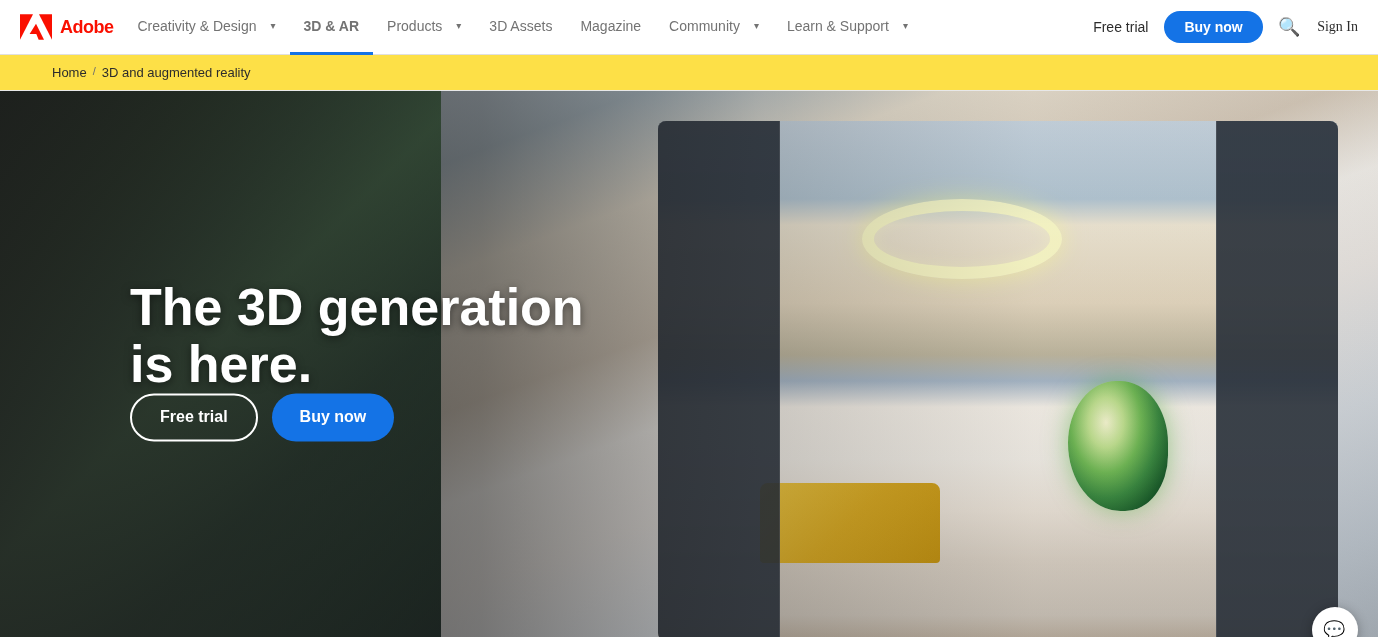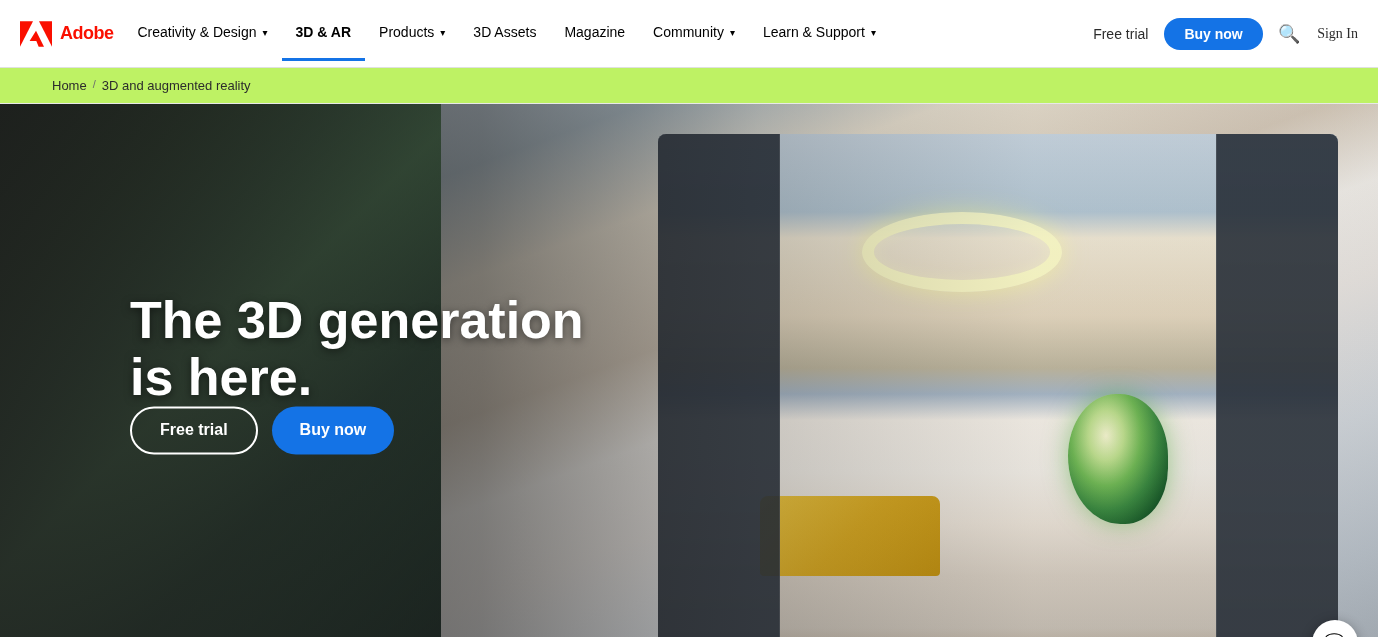--- a/index.html
+++ b/index.html
@@ -1,33 +1,33 @@
 <!DOCTYPE html>
 <html><head>
   <meta charset="utf-8">
   <style>
     * { margin: 0; padding: 0; box-sizing: border-box; }
     body { font-family: 'Adobe Clean', Arial, sans-serif; width: 1378px; overflow-x: hidden; }
 
     
     nav {
       display: flex; align-items: center;
-      height: 68px; background: #fff;
+      height: 55px; background: #fff;
       border-bottom: 1px solid #e0e0e0;
       padding: 0 20px; gap: 0;
       position: relative; z-index: 10;
     }
     .nav-logo { display: flex; align-items: center; gap: 8px; margin-right: 10px; cursor: pointer; }
     .nav-logo-icon { width: 32px; height: 28px; }
     .nav-logo-text { font-size: 18px; font-weight: 700; color: #fa0f00; letter-spacing: -0.5px; }
     .nav-items { display: flex; align-items: center; flex: 1; gap: 0; }
     .nav-item {
-      display: flex; align-items: center; gap: 4px;
+      display: flex; align-items: center; gap: 12px;
       padding: 0 14px; height: 55px;
-      font-size: 14px; color: #000000;
+      font-size: 14px; color: #737373;
       cursor: pointer; white-space: nowrap;
       position: relative; text-decoration: none;
       border-bottom: 3px solid transparent;
     }
     .nav-item.active { border-bottom: 3px solid #1473e6; font-weight: 600; }
     .nav-item .chevron { font-size: 10px; margin-left: 2px; }
     .nav-right { display: flex; align-items: center; gap: 16px; }
     .nav-free-trial { font-size: 14px; color: #2c2c2c; cursor: pointer; white-space: nowrap; }
     .nav-buy-now {
       background: #1473e6; color: #fff;
@@ -35,21 +35,21 @@
       padding: 8px 20px; font-size: 14px; font-weight: 600;
       cursor: pointer; white-space: nowrap;
     }
     .nav-search { font-size: 18px; cursor: pointer; color: #2c2c2c; }
     .nav-signin { font-size: 14px; color: #2c2c2c; cursor: pointer; font-family: Liberation Serif, serif; }
 
     
     .breadcrumb {
       display: flex; align-items: flex-start; gap: 6px;
       padding: 10px 52px; font-size: 13px;
-      background: #bef264; z-index: 9; position: relative;
+      background: #fde047; z-index: 9; position: relative;
       border-bottom: 1px solid #e8e8e8;
     }
     .breadcrumb a { color: #2c2c2c; text-decoration: none; }
     .breadcrumb-sep { color: #6e6e6e; font-size: 11px; }
     .breadcrumb-current { color: #2c2c2c; }
 
     
     .hero {
       position: relative; width: 1378px; height: 582px;
       overflow: hidden;

